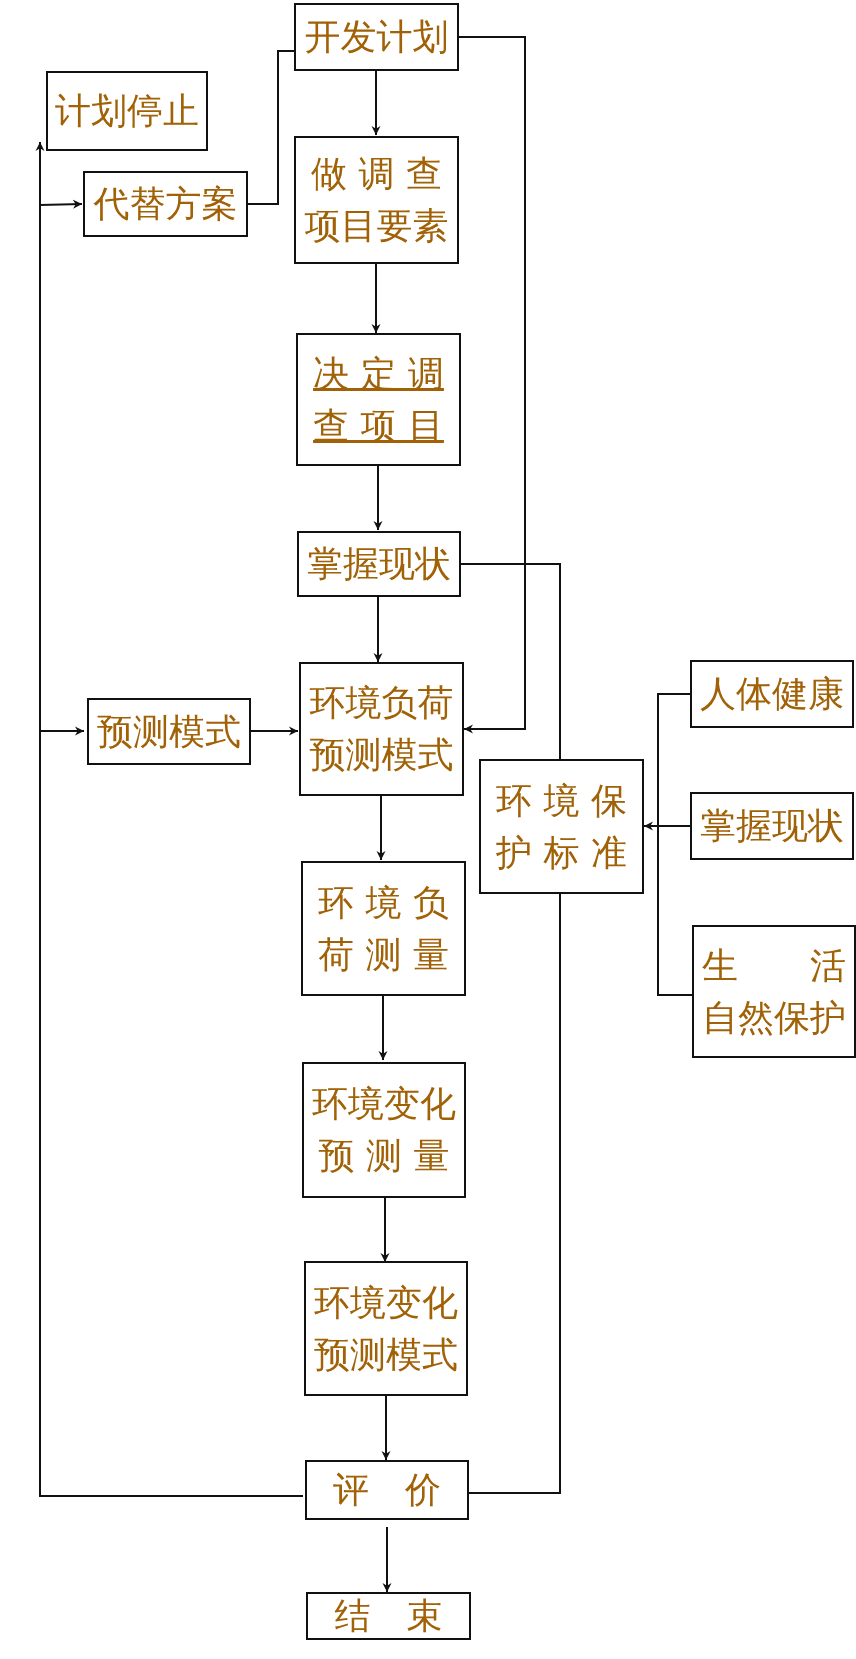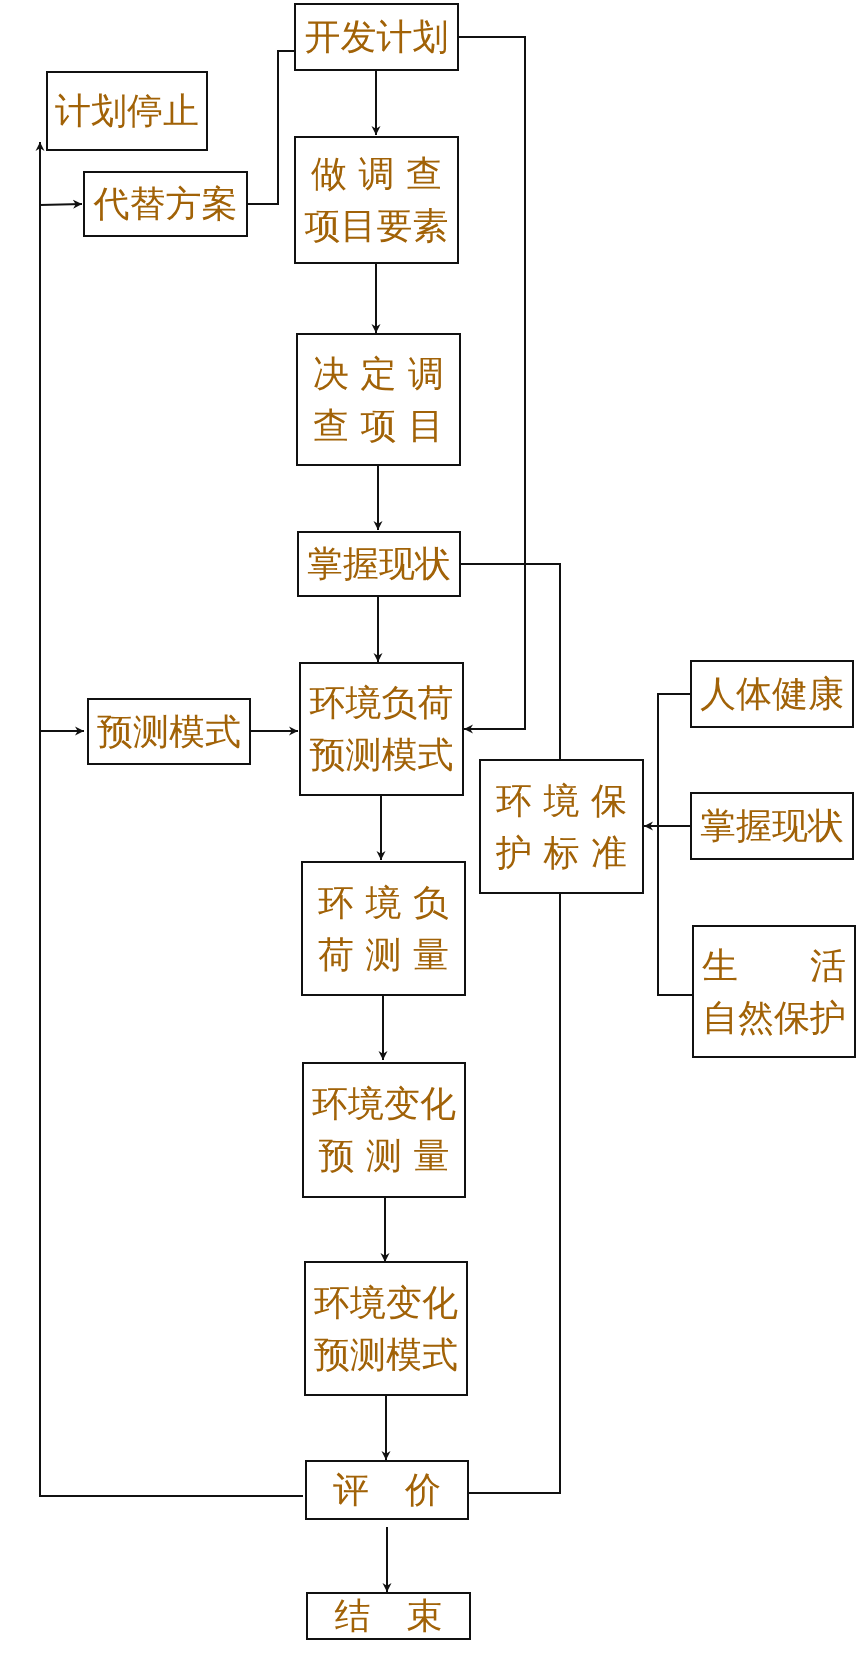--- a/index.html
+++ b/index.html
@@ -63,21 +63,21 @@
 
 <div class="box" style="left:83px;top:171px;width:165px;height:66px;">
   <span class="line">代替方案</span>
 </div>
 
 <div class="box" style="left:294px;top:136px;width:165px;height:128px;">
   <span class="line">做 调 查</span>
   <span class="line">项目要素</span>
 </div>
 
-<div class="box" style="left:296px;top:333px;width:165px;height:133px;">
+<div class="box" style="left:296px;top:333px;width:165px;height:133px;text-decoration:underline;">
   <span class="line">决 定 调</span>
   <span class="line">查 项 目</span>
 </div>
 
 <div class="box" style="left:297px;top:531px;width:164px;height:66px;">
   <span class="line">掌握现状</span>
 </div>
 
 <div class="box" style="left:87px;top:698px;width:164px;height:67px;">
   <span class="line">预测模式</span>

